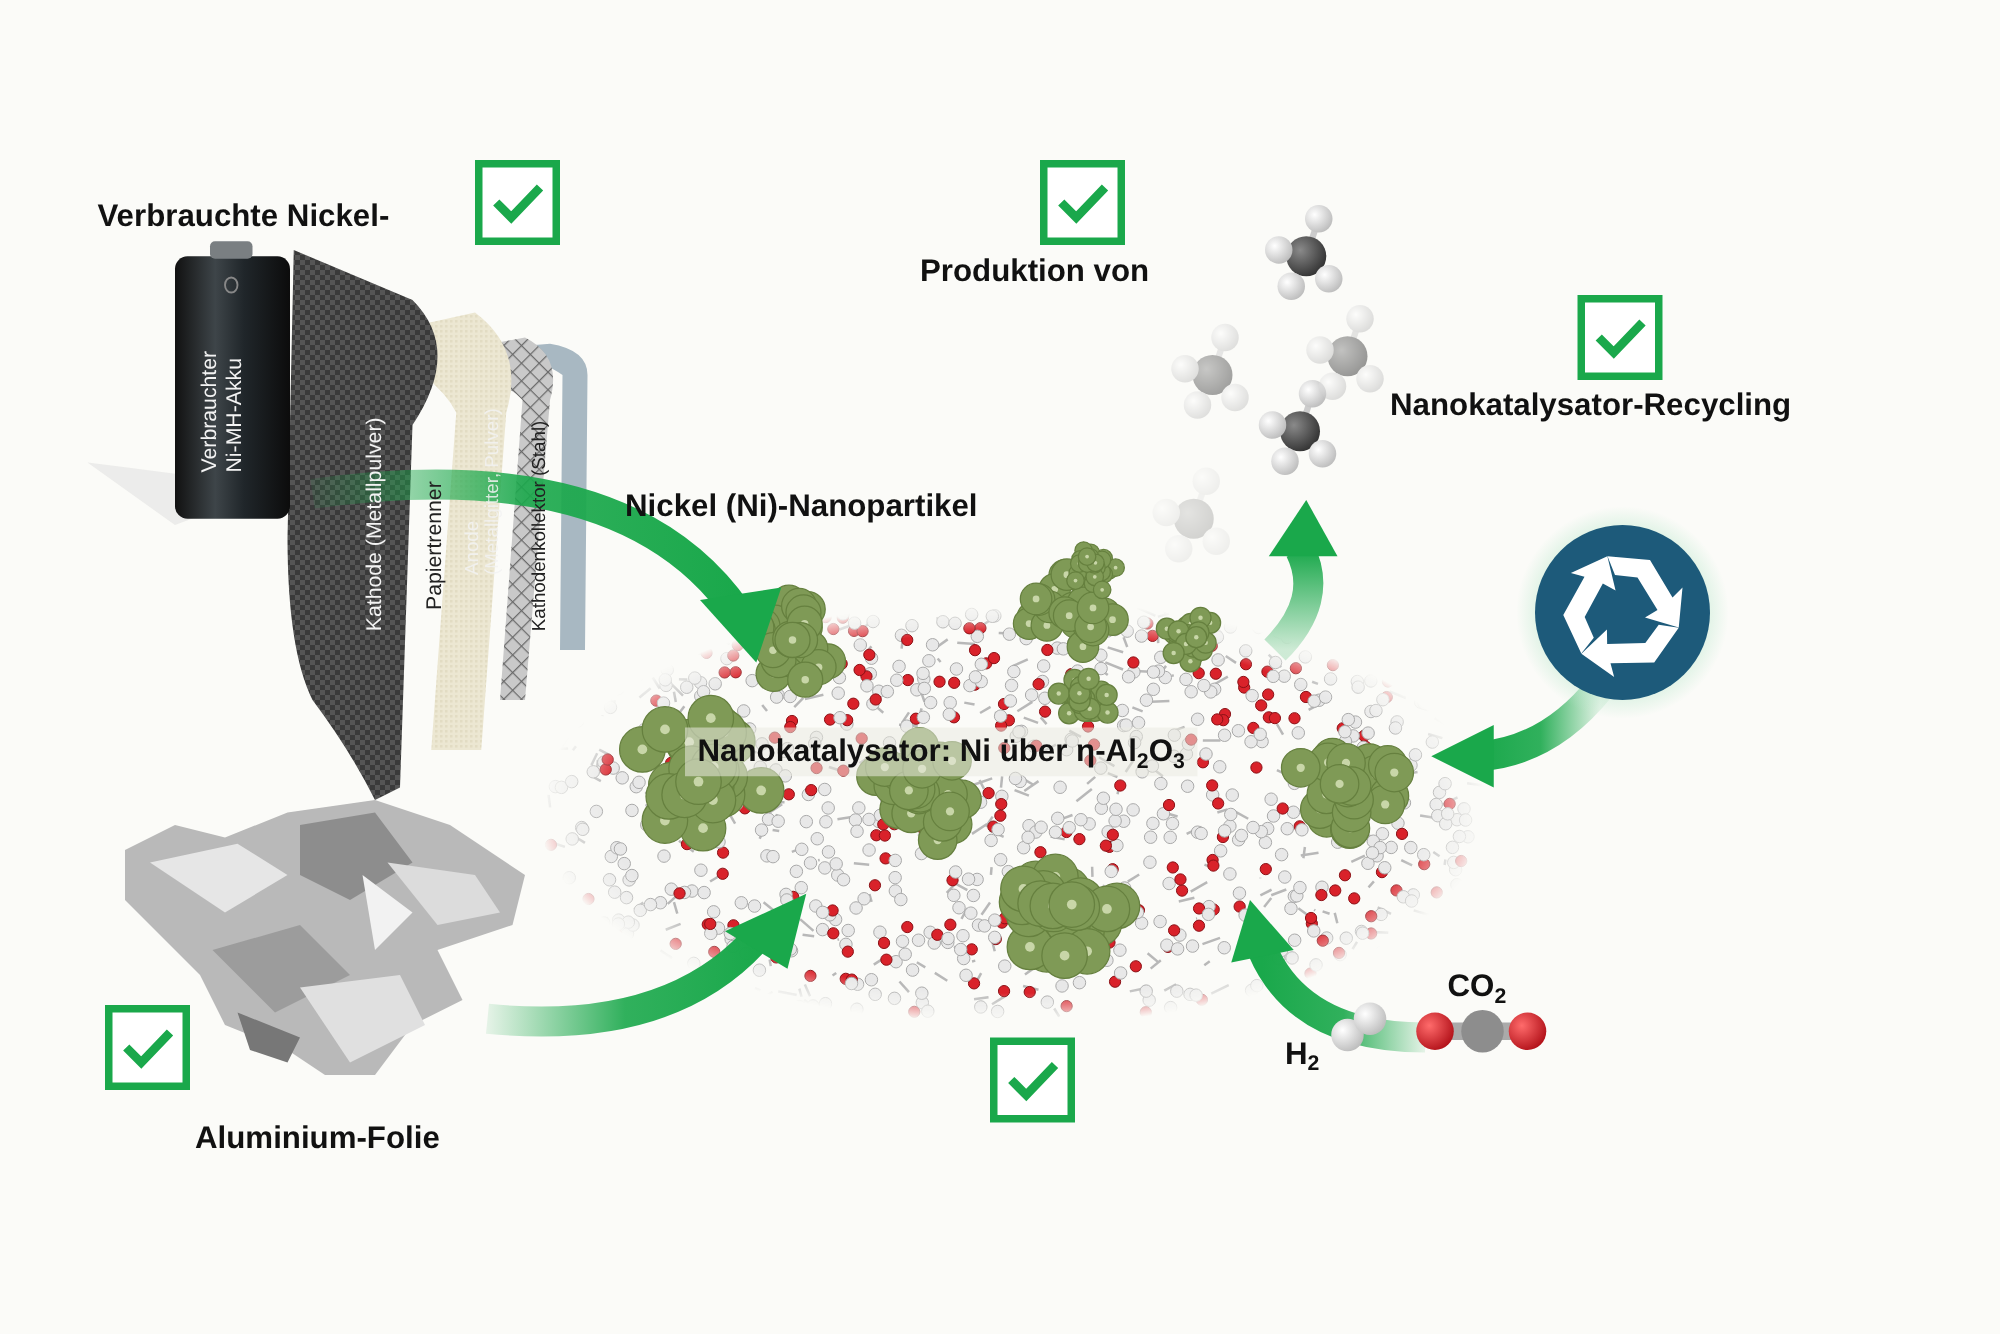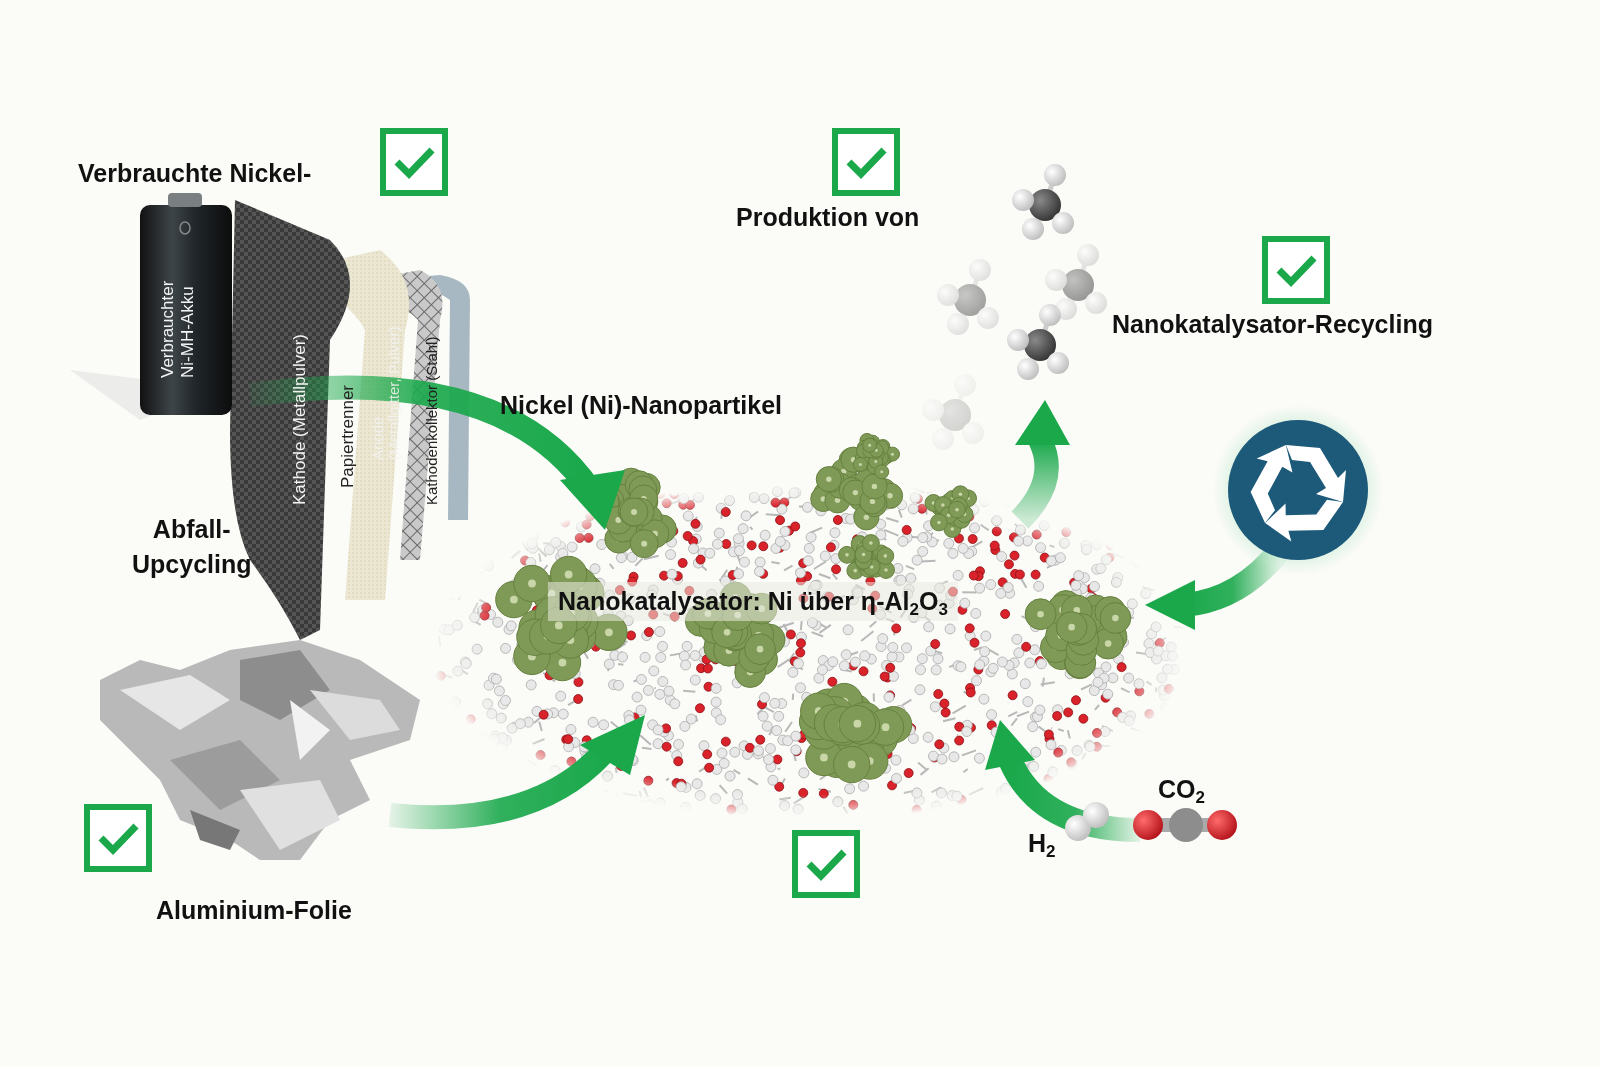--- a/index.html
+++ b/index.html
@@ -1899,24 +1899,20 @@
 <div class="rot dark" style="left:338px;top:488px;">Papiertrenner</div>
 <div class="rot" style="left:370px;top:460px;font-size:15px;line-height:16px;opacity:0.85;">
   <div>Anode</div>
   <div>(Metallgitter, Pulver)</div>
 </div>
 <div class="rot dark" style="left:422px;top:505px;font-size:15px;">Kathodenkollektor (Stahl)</div>
 
 <div class="lbl" style="left:78px;top:120px;margin-top:36px;">
   <div>Verbrauchte Nickel-</div>
 </div>
-<div class="lbl" style="left:132px;top:512px;">
-  <div>Abfall-</div>
-  <div>Upcycling</div>
-</div>
 <div class="lbl" style="left:156px;top:893px;">
   <div>Aluminium-Folie</div>
 </div>
 <div class="lbl" style="left:500px;top:388px;">Nickel (Ni)-Nanopartikel</div>
 <div class="lbl overlay-lbl" style="left:548px;top:582px;">
   <span>Nanokatalysator: Ni über η-Al</span><sub>2</sub><span>O</span><sub>3</sub>
 </div>
 <div class="lbl" style="left:736px;top:200px;">
   <div>Produktion von</div>
 </div>

